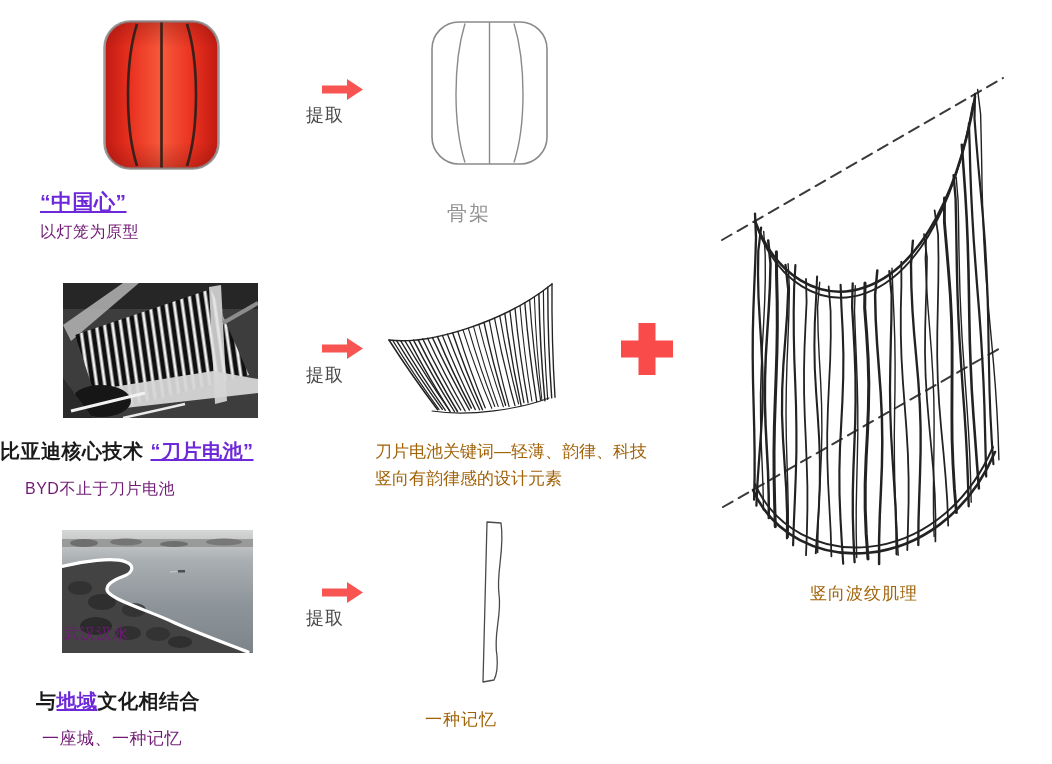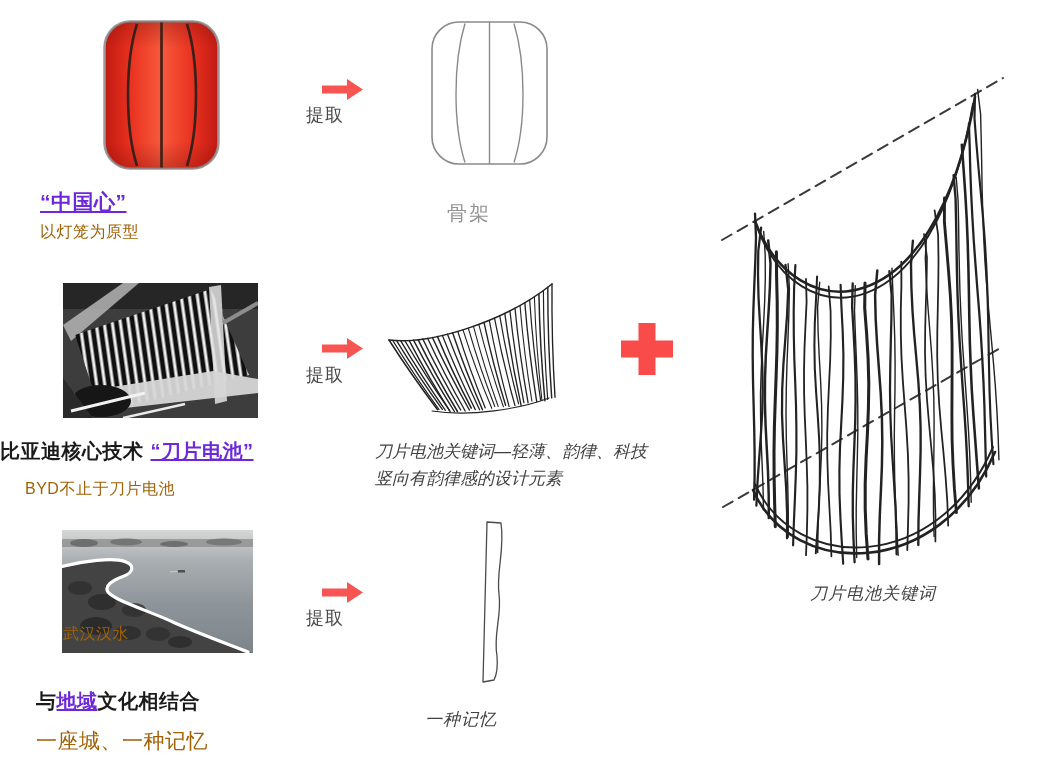--- a/index.html
+++ b/index.html
@@ -3,22 +3,22 @@
 <meta charset="utf-8">
 <style>
   html,body{margin:0;padding:0;background:#fff;}
   .canvas{position:relative;width:1052px;height:764px;background:#ffffff;overflow:hidden;
           font-family:"Liberation Sans",sans-serif;color:#1a1a1a;}
   .abs{position:absolute;}
   .ctr{text-align:left;}
   .h-bold{font-weight:bold;font-size:20px;letter-spacing:0.5px;color:#1a1a1a;white-space:nowrap;}
   .h-bold-sm{font-weight:bold;font-size:21px;letter-spacing:0.5px;white-space:nowrap;}
   .red{color:#6d28d9;text-decoration:underline;}
-  .sub{font-size:16px;color:#a16207;letter-spacing:0.5px;white-space:nowrap;}
-  .cap{font-size:17px;color:#404040;letter-spacing:1px;white-space:nowrap;font-style:italic;}
+  .sub{font-size:16px;color:#701a75;letter-spacing:0.5px;white-space:nowrap;}
+  .cap{font-size:17px;color:#a16207;letter-spacing:1px;white-space:nowrap;}
   .cap-gray{font-size:20px;color:#929292;letter-spacing:2px;white-space:nowrap;}
   .extract-label{font-size:18px;color:#4a4a4a;letter-spacing:1px;}
   svg{display:block;}
 </style>
 </head>
 <body>
 
 <div class="canvas">
 
   <div class="abs" style="left:103px;top:20px;">
@@ -177,21 +177,21 @@
       <path d="M-2,37 C20,31 52,27 64,32 C73,35.5 71,43 61,46.5 C50,50.5 42,56 46,62 C53,71 88,81 113,93 C138,104 163,113 186,122" fill="none" stroke="#ffffff" stroke-width="3.2" stroke-linecap="round"></path>
       <rect x="116" y="40" width="7" height="2.5" fill="#4f4f4f"></rect>
       <line x1="108" y1="42" x2="115" y2="41.5" stroke="#c9cbcc" stroke-width="1.2"></line>
     </svg>
   </div>
 
   <div class="abs ctr sub" style="left:63px;top:624px;width:190px;">武汉汉水</div>
   <div class="abs ctr h-bold" style="left:36px;top:688px;width:240px;">
     <span>与</span><span class="red">地域</span><span>文化相结合</span>
   </div>
-  <div class="abs ctr sub" style="left:36px;top:727px;width:220px;font-size:21px;">一座城、一种记忆</div>
+  <div class="abs ctr sub" style="left:42px;top:727px;width:220px;font-size:17px;">一座城、一种记忆</div>
 
   <div class="abs" style="left:322px;top:582px;">
     <svg width="41" height="21" viewBox="0 0 41 21">
         <path d="M0,6.5 h25 V0 L41,10.5 25,21 V14.5 H0 Z" fill="#f85552"></path>
       </svg>
   </div>
   <div class="abs ctr extract-label" style="left:306px;top:606px;width:72px;">提取</div>
 
   <div class="abs" style="left:475px;top:514px;">
     <svg width="34" height="176" viewBox="0 0 34 176">
@@ -234,15 +234,15 @@
         <path d="M961.8,144.7 L963.6,169.3 L965.3,193.8 L966.7,218.4 L967.7,242.9 L968.4,267.5 L968.9,292.0 L969.3,316.6 L969.8,341.1 L970.7,365.7 L971.8,390.2 L973.4,414.8 L975.2,439.3 L977.0,463.9 L978.9,488.4" fill="none" stroke="#222" stroke-width="2.57" stroke-linecap="round" stroke-linejoin="round"></path>
         <path d="M968.9,123.6 L969.7,147.1 L970.3,170.6 L971.2,194.2 L972.4,217.7 L973.8,241.2 L975.5,264.7 L977.3,288.3 L979.2,311.8 L980.9,335.3 L982.3,358.9 L983.5,382.4 L984.4,405.9 L985.0,429.4 L985.6,453.0 L986.2,476.5" fill="none" stroke="#222" stroke-width="2.28" stroke-linecap="round" stroke-linejoin="round"></path>
         <path d="M975.0,93.9 L974.5,118.6 L976.4,143.3 L978.5,168.0 L980.8,192.6 L983.0,217.3 L984.9,242.0 L986.3,266.7 L987.4,291.3 L988.1,316.0 L988.5,340.7 L989.0,365.4 L989.5,390.0 L990.4,414.7 L991.7,439.4 L993.4,464.1" fill="none" stroke="#222" stroke-width="2.17" stroke-linecap="round" stroke-linejoin="round"></path>
         <path d="M977.6,89.4 L980.6,114.1 L981.2,138.8 L981.7,163.5 L982.1,188.2 L982.8,212.9 L983.7,237.5 L985.0,262.2 L986.8,286.9 L988.8,311.6 L991.1,336.3 L993.3,361.0 L995.3,385.7 L996.9,410.4 L998.1,435.0 L998.9,459.7" fill="none" stroke="#222" stroke-width="1.4" stroke-linecap="round" stroke-linejoin="round"></path>
         <path d="M755,221 C795,330 935,330 975,97" fill="none" stroke="#222" stroke-width="2.6" stroke-linecap="round" stroke-linejoin="round"></path>
         <path d="M757,227 C797,336 933,336 973,104" fill="none" stroke="#222" stroke-width="1.9" stroke-linecap="round" stroke-linejoin="round"></path>
         <path d="M753,490 C793,580 940,580 995,452" fill="none" stroke="#222" stroke-width="2.6" stroke-linecap="round" stroke-linejoin="round"></path>
         <path d="M755,484 C795,574 938,574 993,447" fill="none" stroke="#222" stroke-width="1.9" stroke-linecap="round" stroke-linejoin="round"></path>
       </svg>
   </div>
-  <div class="abs ctr cap" style="left:810px;top:582px;width:160px;">刀片电池关键词</div>
+  <div class="abs ctr cap" style="left:810px;top:582px;width:160px;">竖向波纹肌理</div>
 
 </div>
 
 </body></html>

